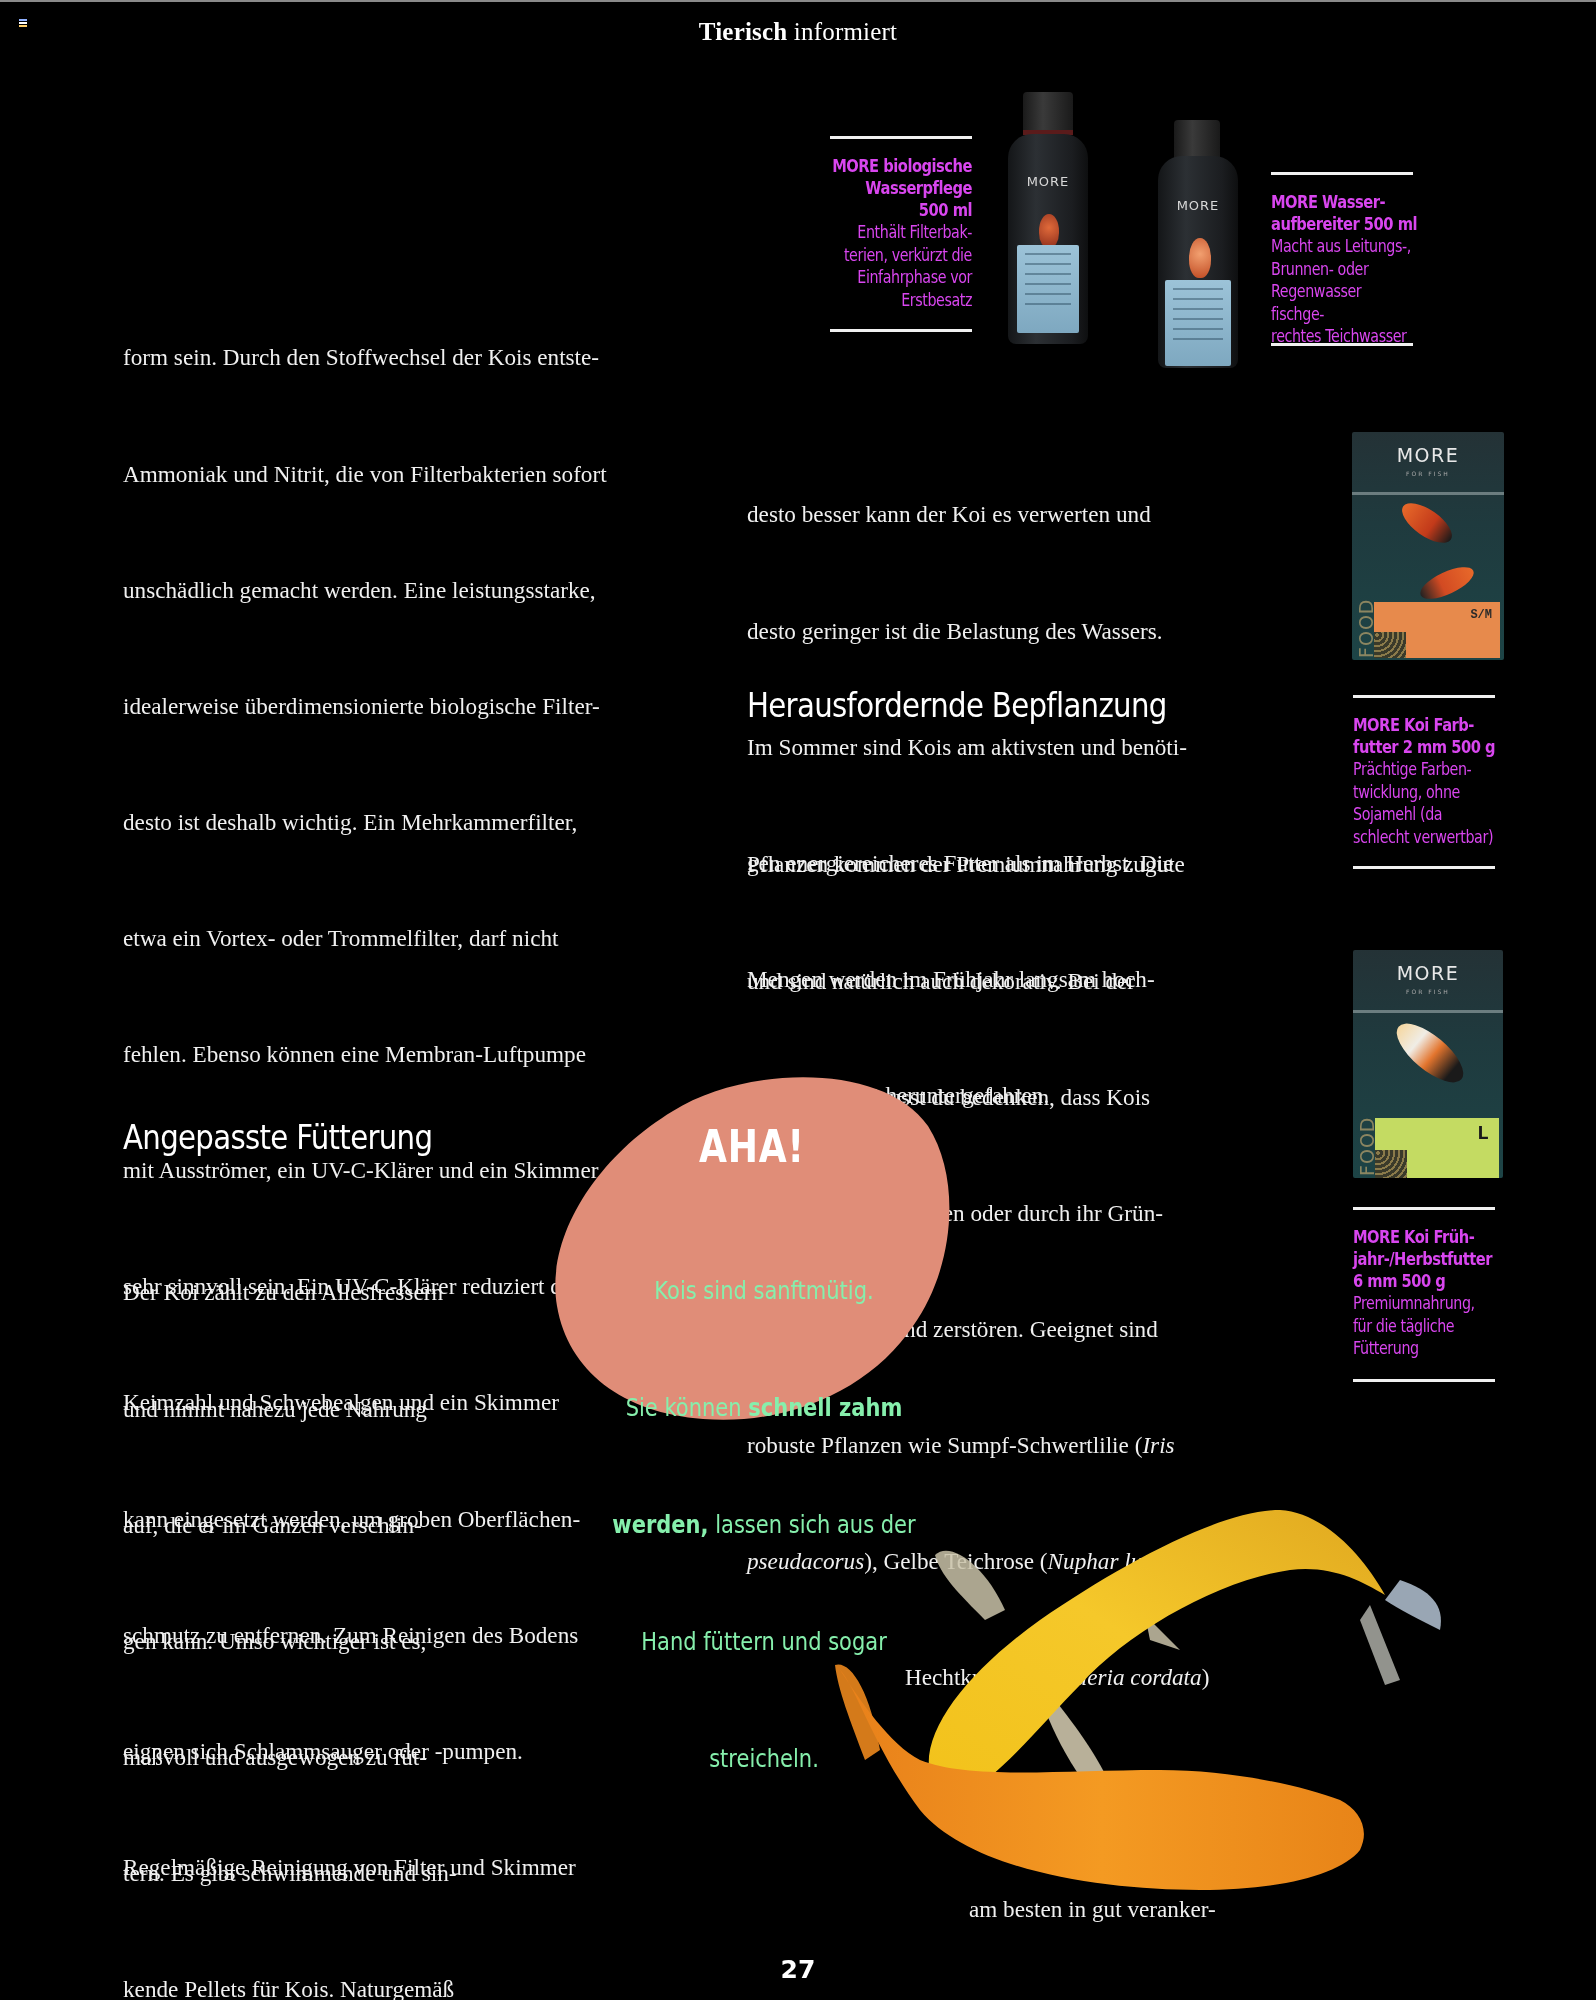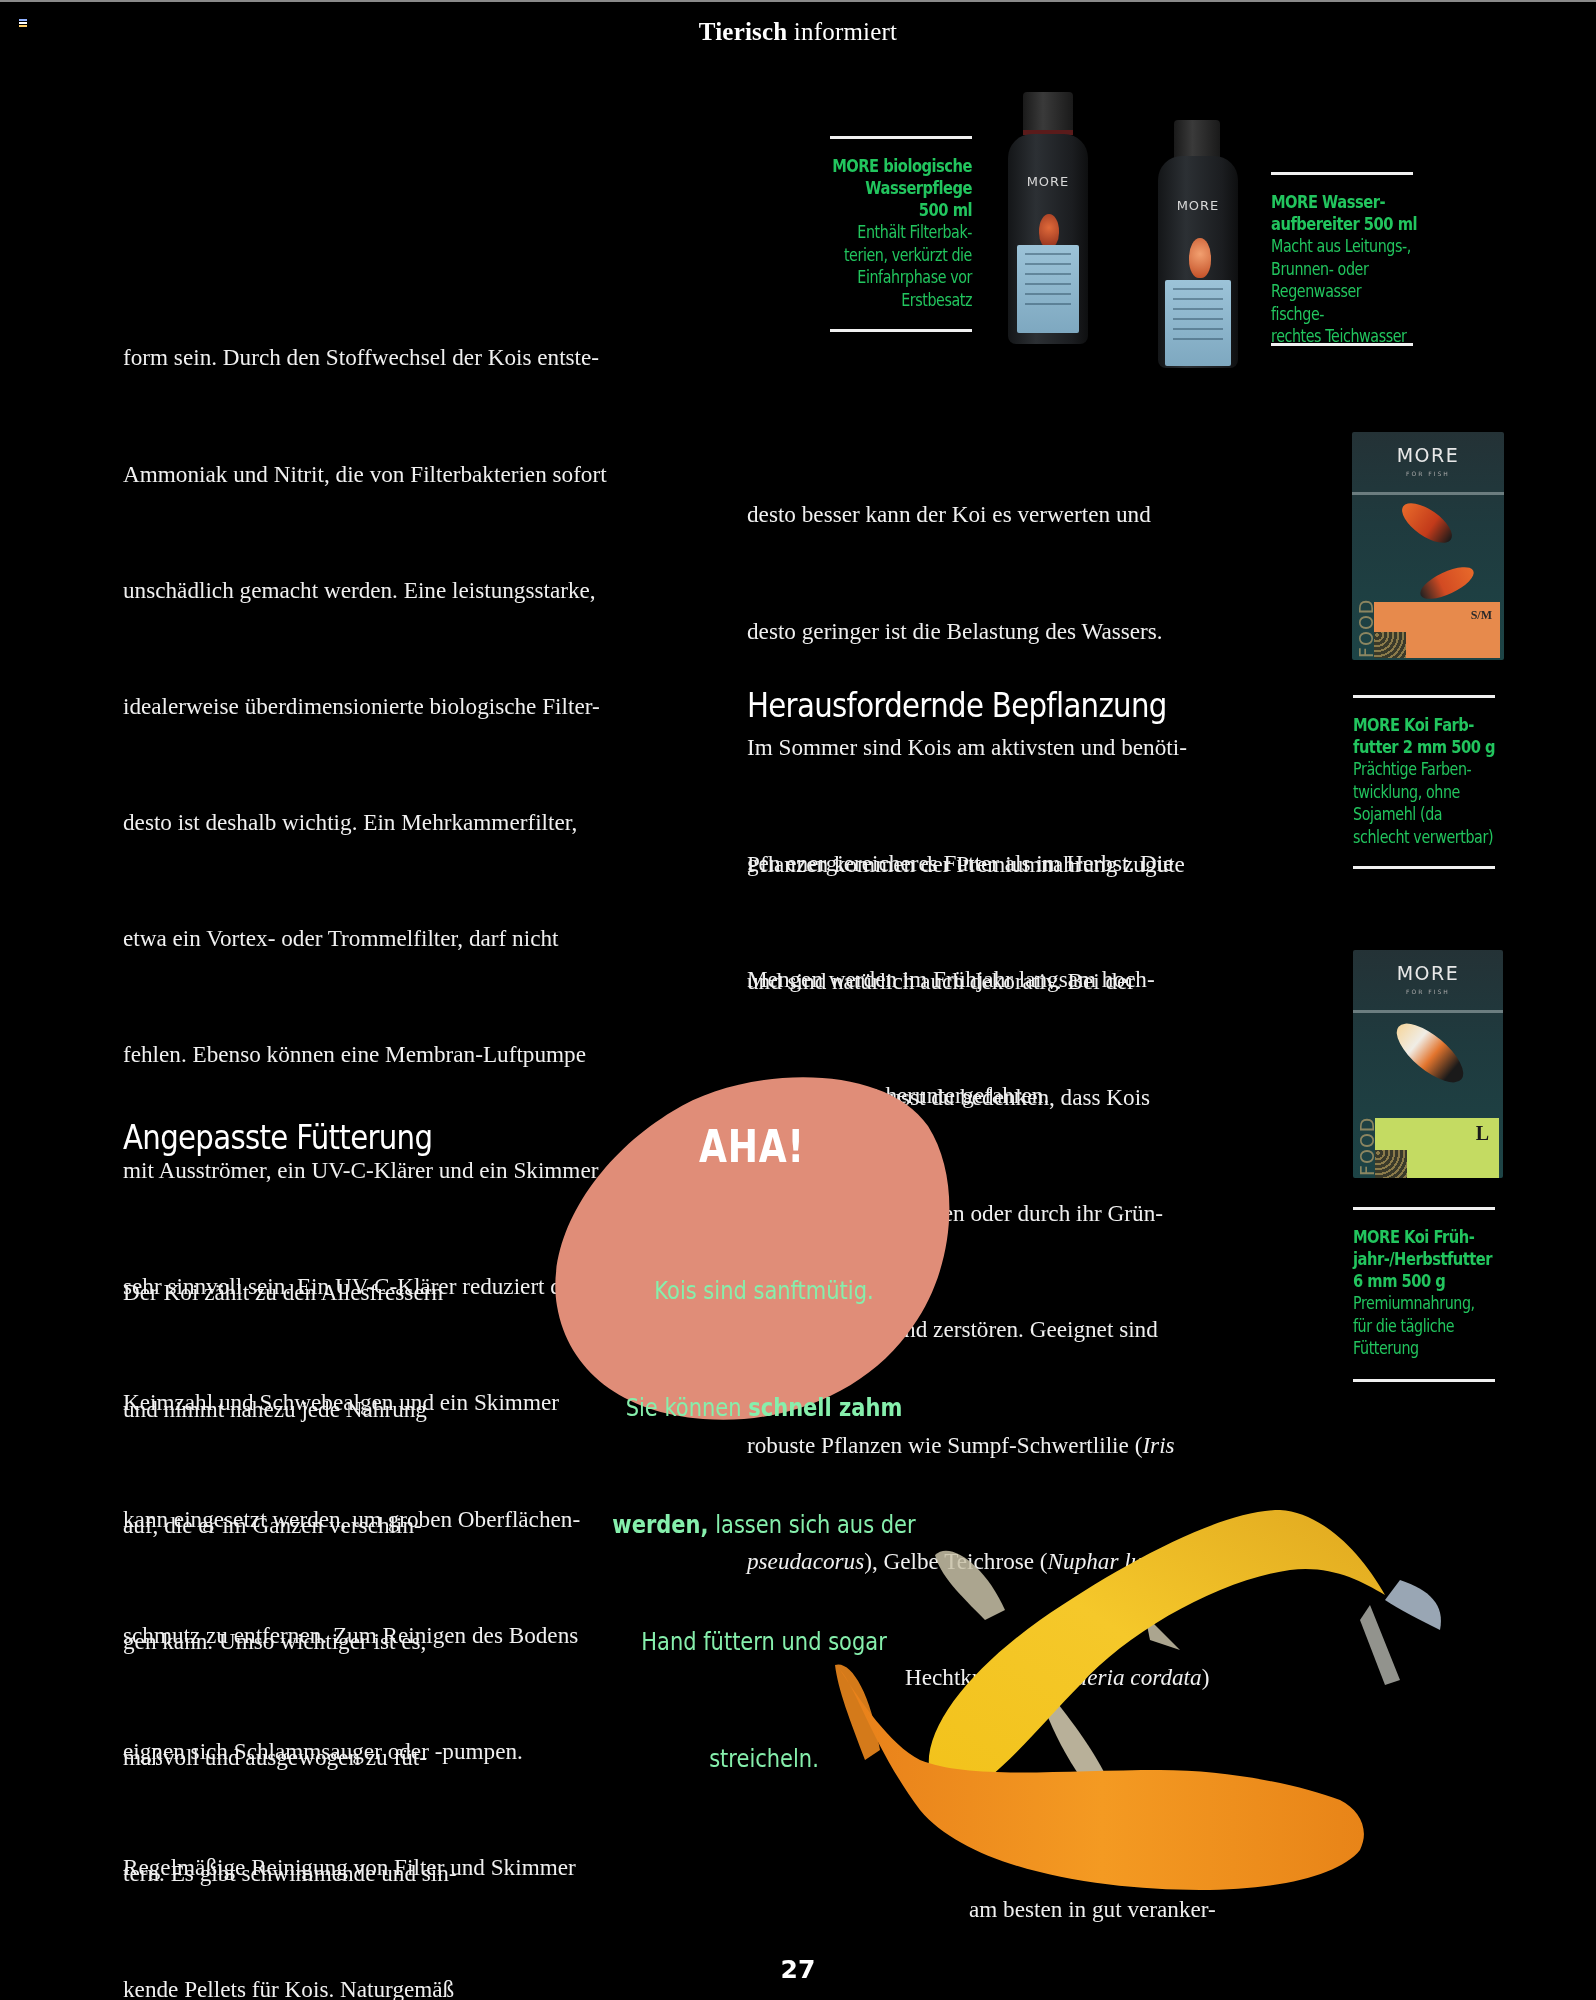--- a/index.html
+++ b/index.html
@@ -13,21 +13,21 @@
     .header-title b { font-weight: 700; }
     .header-title span.light { font-weight: 400; }
 
     .body-text { position: absolute; font-family: "Liberation Serif", serif; font-size: 23.2px;
       line-height: 38.7px; color: #f0f0f0; white-space: pre; }
     .body-text i { font-style: italic; }
 
     .heading { position: absolute; font-family: "DejaVu Sans", "Liberation Sans", sans-serif;
       font-size: 34px; color: #fff; font-weight: 400; letter-spacing: -0.8px; transform: scaleX(0.86); transform-origin: left top; }
 
-    .product { position: absolute; font-family: "DejaVu Sans", "Liberation Sans", sans-serif; color: #22c55e; }
+    .product { position: absolute; font-family: "DejaVu Sans", "Liberation Sans", sans-serif; color: #d946ef; }
     .product .rule { height: 3px; background: #f0f0f0; }
     .product .name { font-weight: 700; font-size: 17.5px; line-height: 22px; letter-spacing: -0.6px; }
     .product .desc { font-size: 17px; line-height: 22.5px; letter-spacing: -0.5px; }
     .product.right-align { text-align: right; }
     .product .inner { transform: scaleX(0.84); }
     .product.right-align .inner { transform-origin: right top; }
     .product.left-align .inner { transform-origin: left top; }
 
     .bottle { position: absolute; }
     .bottle .cap { position: absolute; background: linear-gradient(90deg,#1a1a1a,#3a3a3a 40%,#1a1a1a); border-radius: 4px 4px 0 0; }
@@ -37,21 +37,21 @@
     .bottle .label .line { height: 2px; background: rgba(40,70,90,0.45); margin: 8px 8px 0 8px; }
     .bottle .logo { position: absolute; font-family: "DejaVu Sans", sans-serif; font-size: 13px; color: #d8d8d8; letter-spacing: 1px; text-align: center; width: 100%; }
     .bottle .fish { position: absolute; border-radius: 50% 50% 45% 45%; }
 
     .bag { position: absolute; background: linear-gradient(180deg,#243236 0%,#1f3a3e 40%,#1d4446 100%); border-radius: 2px; overflow: hidden; }
     .bag .logo { position: absolute; left: 0; width: 100%; text-align: center; top: 12px; font-family: "DejaVu Sans", sans-serif; font-size: 19px; letter-spacing: 1.5px; color: #e8e8e8; }
     .bag .sub { position: absolute; left: 0; width: 100%; text-align: center; top: 38px; font-size: 6px; color: #aaa; letter-spacing: 2px; font-family: "DejaVu Sans", sans-serif; }
     .bag .water { position: absolute; left: 0; right: 0; top: 60px; height: 3px; background: rgba(200,210,210,0.45); }
     .bag .band { position: absolute; left: 22px; right: 4px; }
     .bag .food { position: absolute; left: 3px; transform: rotate(-90deg); transform-origin: left top; font-family: "DejaVu Sans", sans-serif; font-size: 19px; color: rgba(230,190,120,0.55); letter-spacing: 1px; }
-    .bag .size { position: absolute; font-family: Liberation Serif, serif; font-weight: 700; }
+    .bag .size { position: absolute; font-family: Liberation Mono, monospace; font-weight: 700; }
     .bag .pellets { position: absolute; left: 22px; width: 32px; background: repeating-radial-gradient(circle at 3px 3px,#8a7a4a 0 2px,#3a3a2a 2px 5px); }
 
     .aha { position: absolute; left: 553px; top: 1071px; width: 398px; height: 352px; }
     .aha svg { position: absolute; left: 0; top: 0; }
     .aha .title { position: absolute; left: 0; width: 100%; top: 50px; text-align: center;
       font-family: "DejaVu Sans", sans-serif; font-weight: 700; font-size: 44px; color: #fff; letter-spacing: 1px; transform: scaleX(0.82); }
     .aha .text { position: absolute; left: 20px; width: 382px; top: 122px; text-align: center;
       font-family: "DejaVu Sans", sans-serif; font-size: 25px; line-height: 39px; color: #86efac; }
     .aha .text .inner { transform: scaleX(0.84); transform-origin: center top; white-space: pre; }
     .aha .text b { font-weight: 700; }

